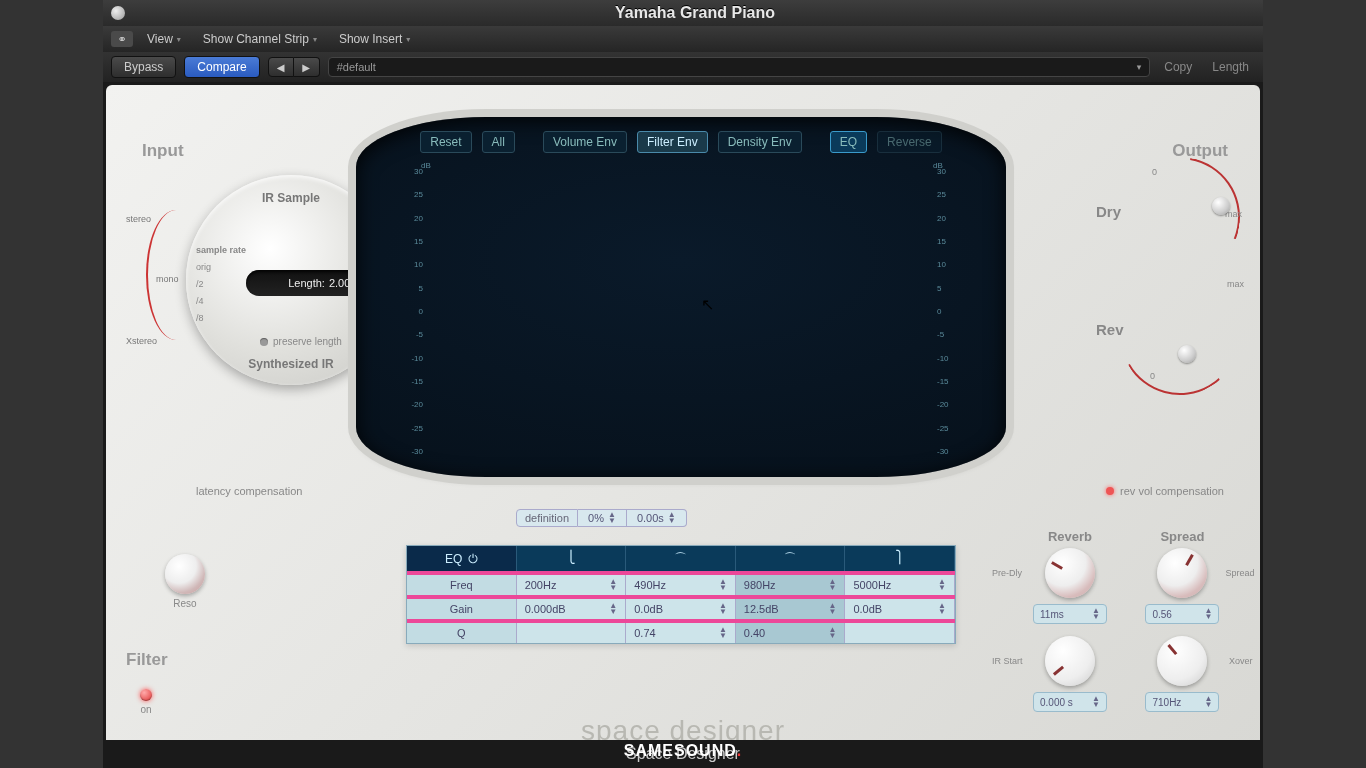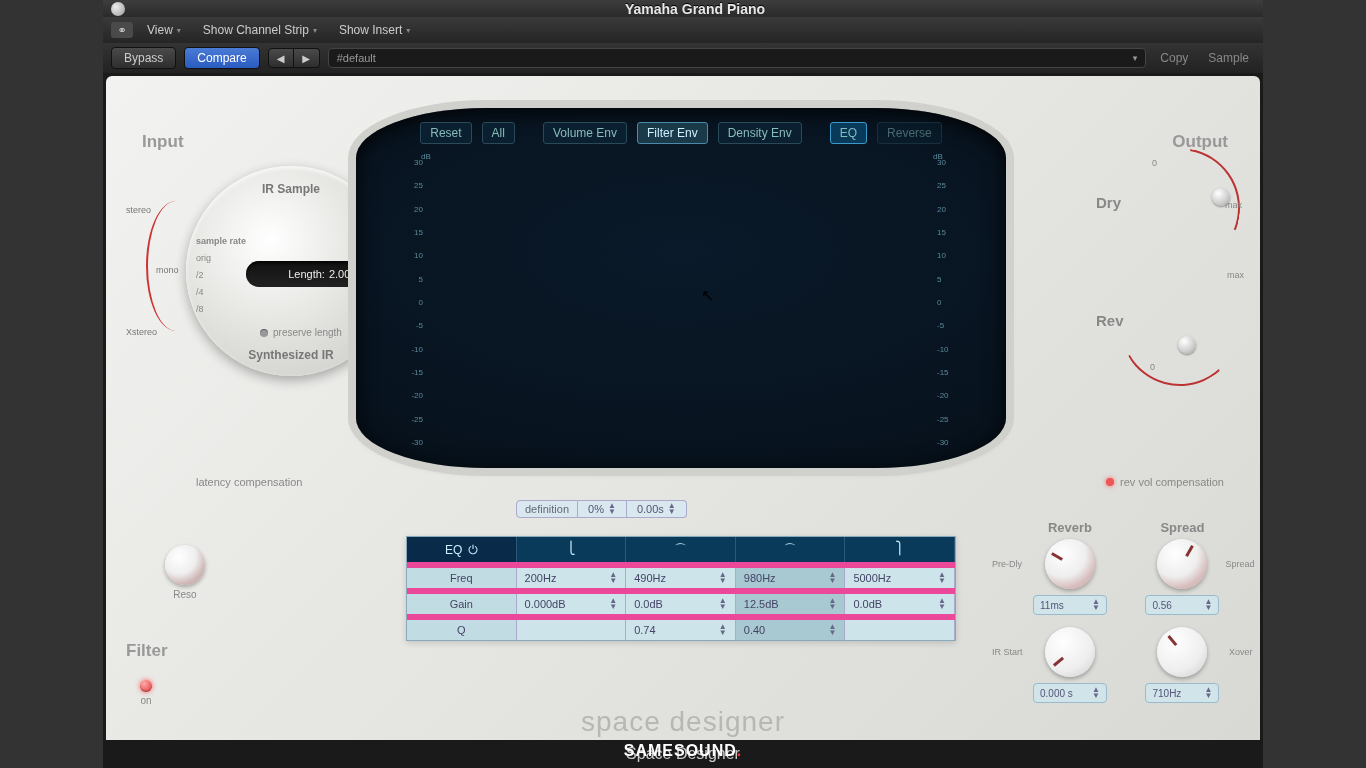--- a/index.html
+++ b/index.html
@@ -1,20 +1,20 @@
 <!DOCTYPE html>
 <html><head>
 <meta charset="utf-8">
 <style>
 * { box-sizing: border-box; margin: 0; padding: 0; font-family: 'Lucida Grande', 'Helvetica Neue', sans-serif; }
 body { background: #333; width: 1366px; height: 768px; overflow: hidden; position: relative; }
 
 .window { position: absolute; left: 103px; top: 0; width: 1160px; height: 768px; background: #1a1a1a; }
 
-.titlebar { height: 17px; background: linear-gradient(#3d3d3d,#2a2a2a); display: flex; align-items: center; padding: 0 8px; color: #ddd; font-size: 14px; }
+.titlebar { height: 26px; background: linear-gradient(#3d3d3d,#2a2a2a); display: flex; align-items: center; padding: 0 8px; color: #ddd; font-size: 16px; }
 .close-btn { width: 14px; height: 14px; border-radius: 50%; background: radial-gradient(circle at 35% 35%, #eee, #999); margin-right: 10px; cursor: pointer; }
 .title-text { flex: 1; text-align: center; font-weight: bold; color: #e8e8e8; text-shadow: 0 -1px 0 #000; }
 
 .menubar { height: 26px; background: linear-gradient(#3a3a3a,#252525); display: flex; align-items: center; padding: 0 8px; gap: 6px; font-size: 12px; color: #ccc; }
 .link-icon { width: 22px; height: 16px; background: #4a4a4a; border-radius: 3px; display: flex; align-items: center; justify-content: center; font-size: 11px; cursor: pointer; }
 .menu-item { padding: 2px 8px; cursor: pointer; display: flex; align-items: center; gap: 4px; }
 .menu-item .tri { font-size: 8px; color: #888; }
 
 .toolbar { height: 30px; background: linear-gradient(#333,#222); display: flex; align-items: center; padding: 0 8px; gap: 8px; font-size: 12px; }
 .tool-btn { padding: 3px 12px; background: linear-gradient(#4a4a4a,#2e2e2e); border: 1px solid #111; border-radius: 4px; color: #ccc; cursor: pointer; }
@@ -97,21 +97,21 @@
 .reso-knob .klbl { text-align:center;font-size:10px;color:#888;margin-top:4px;}
 .big-knob .ring-lbl { position:absolute; font-size:10px; color:#888;}
 .on-btn { position:absolute; left:34px; top:604px; display:flex; flex-direction:column; align-items:center; gap:3px; font-size:10px; color:#888;}
 .on-btn .led { width:12px;height:12px;border-radius:50%;background:radial-gradient(circle at 35% 30%,#faa,#d33);box-shadow:0 0 5px #f55, inset 0 -1px 1px rgba(0,0,0,0.3);}
 
 
 .eq-table { position:absolute; left:300px; top:460px; width:550px; background:#cde4ea; border:1px solid #8ab; font-size:11px; box-shadow:0 2px 6px rgba(0,0,0,0.15);}
 .eq-table .hdr { display:flex; background:#0a3a5a;}
 .eq-table .hdr .hcell { flex:1; padding:4px; text-align:center; color:#cef; border-right:1px solid #2a5a7a; font-size:12px;}
 .eq-table .hdr .hcell:first-child { background:#0a2a4a; display:flex;align-items:center;justify-content:center;gap:6px;}
-.eq-table .row { display:flex; border-top:6px solid #ec4899;}
+.eq-table .row { display:flex; border-top:4px solid #ec4899;justify-content:flex-end;}
 .eq-table .row .rcell { flex:1; padding:4px 8px; text-align:center; color:#446; border-right:1px solid #aac; display:flex;align-items:center;justify-content:space-between;}
 .eq-table .row .rcell:first-child { justify-content:center; background:#c2dce3;}
 .eq-table .row .rcell.sel { background:#a8c8d2;}
 
 .plugin-name { position:absolute; left:0; right:0; bottom:18px; text-align:center; font-size:28px; color:#b8b8b2; font-weight:300; letter-spacing:1px;}
 
 
 .rb-section { position:absolute; right:14px; top:444px; width:230px;}
 .rb-col { display:inline-block; width:108px; text-align:center; vertical-align:top;}
 .rb-title { font-size:13px; font-weight:bold; color:#888; margin-bottom:4px;}
@@ -155,21 +155,21 @@
     <div class="tool-btn active">Compare</div>
     <div class="nav-group">
       <div class="nav-btn">◀</div>
       <div class="nav-btn">▶</div>
     </div>
     <div class="preset-field">
         <span>#default</span>
         <span style="margin-left:auto;font-size:9px;">▾</span>
       </div>
     <div class="tool-text">Copy</div>
-    <div class="tool-text">Sample</div>
+    <div class="tool-text">Length</div>
   </div>
 
   <div class="plugin-body">
 
     <div class="input-label">Input</div>
     <div class="output-label">Output</div>
 
     <div class="input-meter">
       <div class="arc"></div>
       <span class="lbl" style="left:-2px;top:14px;">stereo</span>

